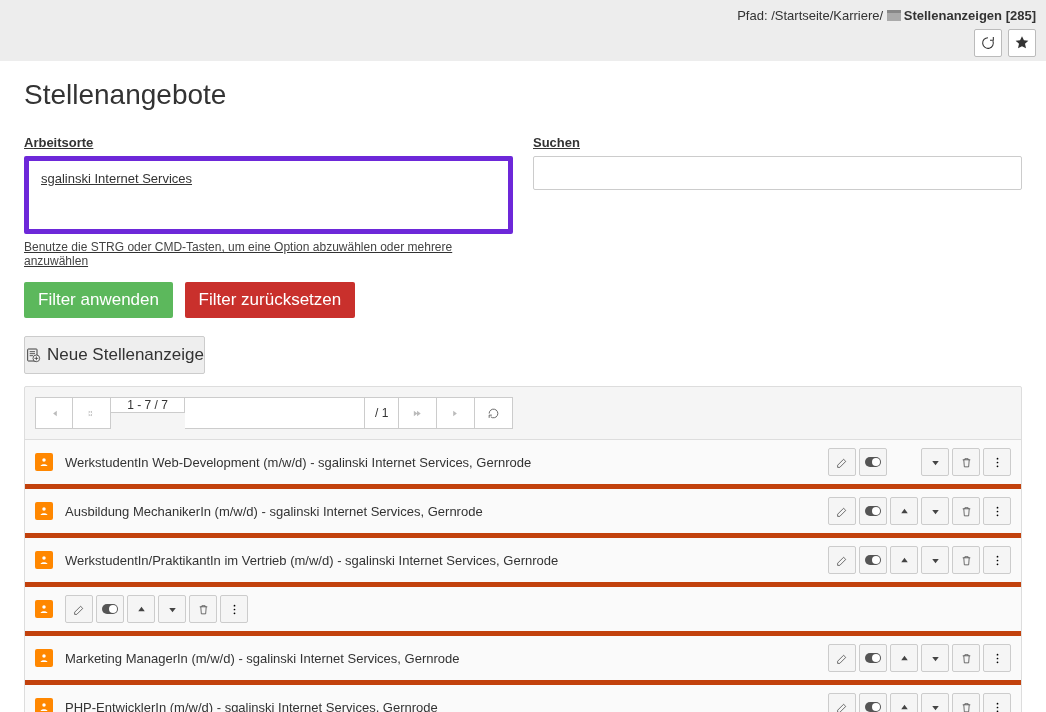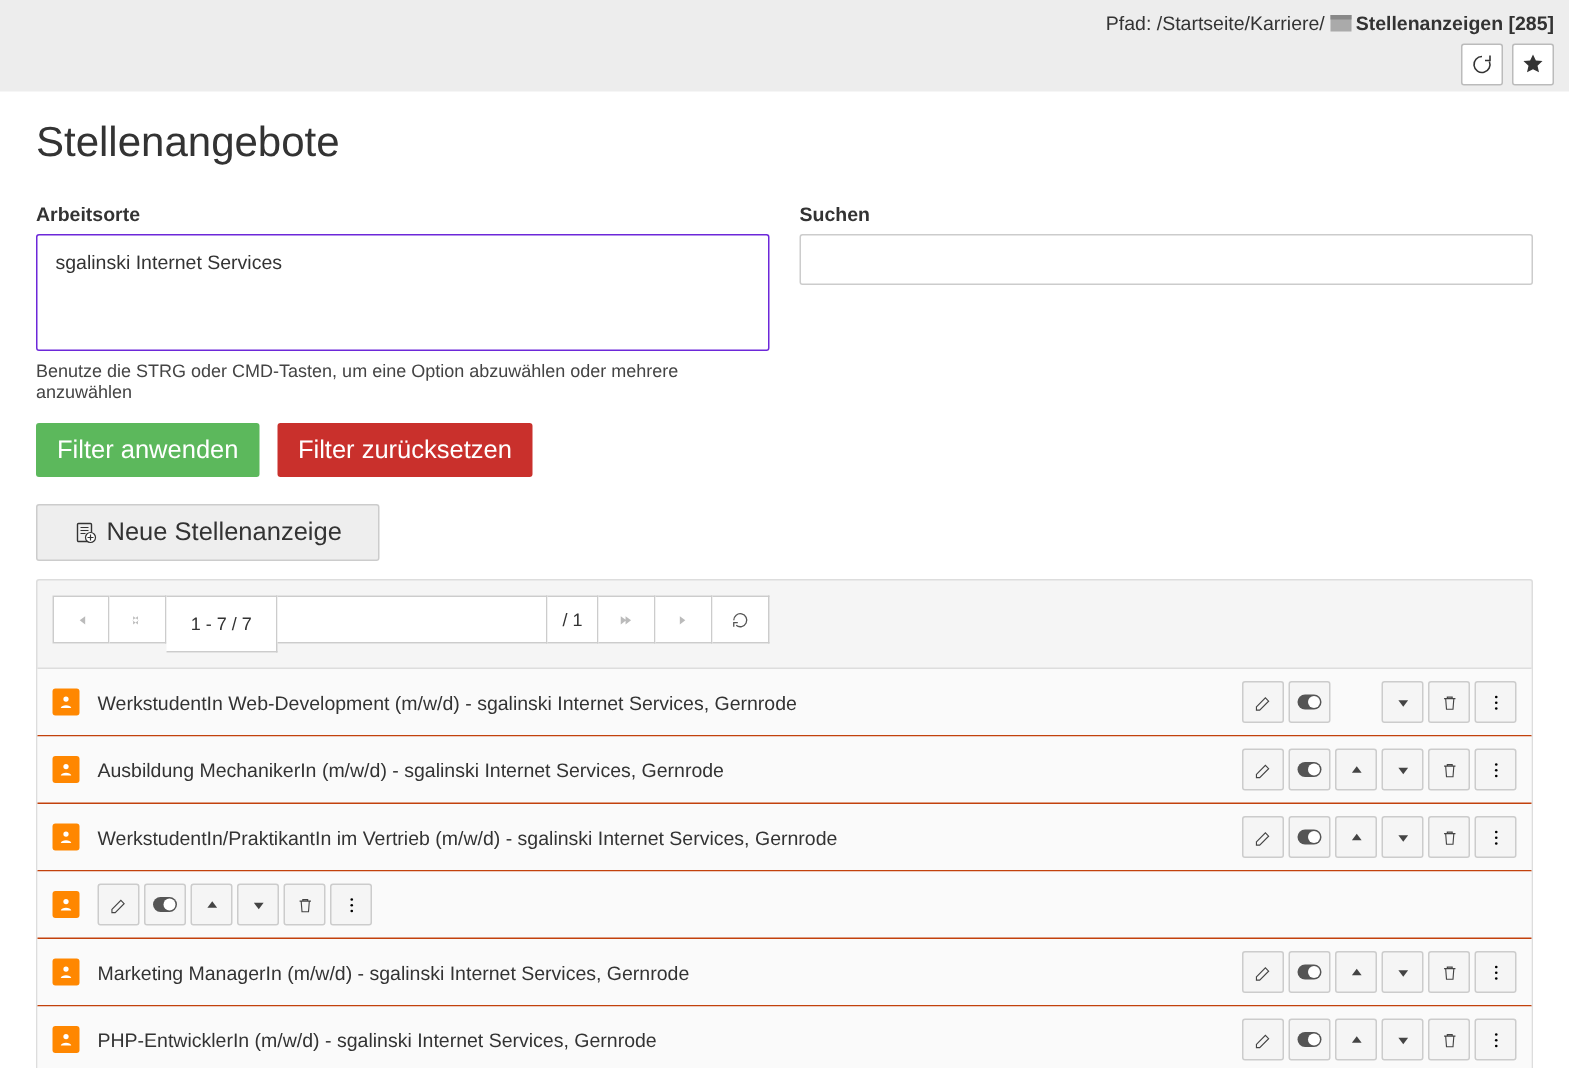--- a/index.html
+++ b/index.html
@@ -36,25 +36,25 @@
     width: 28px;
     height: 28px;
     background: #fff;
     border: 1px solid #bbb;
     border-radius: 2px;
     cursor: pointer;
     margin-left: 2px;
   }
   .content { padding: 18px 24px 30px 24px; }
   h1 { font-size: 28px; font-weight: 400; margin-bottom: 24px; }
-  .filters { display: flex; gap: 20px; margin-bottom: 8px; }
+  .filters { display: flex; gap: 20px; margin-bottom: 8px; text-decoration: underline; }
   .filter-col { flex: 1; }
   .filter-label { font-weight: bold; font-size: 13px; margin-bottom: 6px; display: block; }
   .multiselect {
-    border: 1px solid #6d28d9;
+    border: 5px solid #6d28d9;
     border-radius: 2px;
     height: 78px;
     padding: 10px 12px;
     font-size: 13px;
     width: 100%;
   }
   .search-input {
     border: 1px solid #ccc;
     border-radius: 2px;
     height: 34px;
@@ -73,21 +73,21 @@
     cursor: pointer;
     color: #fff;
     margin-right: 8px;
   }
   .btn-green { background: #5cb85c; }
   .btn-red { background: #c9302c; text-align: right; }
   .btn-grey {
     background: #eee;
     color: #333;
     border: 1px solid #ccc;
-    padding: 8px 24px;
+    padding: 8px 0;
   }
   .btn-grey svg { margin-right: 6px; }
   .panel {
     background: #f5f5f5;
     border: 1px solid #ddd;
     border-radius: 2px;
     margin-top: 12px;
   }
   .pagination-row {
     display: flex;
@@ -105,21 +105,21 @@
     justify-content: center;
     cursor: pointer;
     color: #555;
     font-size: 12px;
   }
   .pg-btn.disabled { color: #bbb; cursor: default; }
   .pg-group { display: flex; }
   .pg-group .pg-btn:not(:first-child) { border-left: none; }
   .pg-range {
     width: 74px;
-    height: 38px;
+    height: 16px;
     background: #fff;
     border: 1px solid #ccc;
     border-left: none;
     display: inline-flex;
     align-items: center;
     justify-content: center;
     font-size: 12px;
   }
   .pg-input {
     width: 180px;
@@ -137,21 +137,21 @@
     border-left: none;
     display: inline-flex;
     align-items: center;
     padding: 0 10px;
     font-size: 12px;
   }
   .list-row {
     display: flex;
     align-items: center;
     background: #fafafa;
-    border-bottom: 1px solid #c2410c;
+    border-bottom: 5px solid #c2410c;
     padding: 8px 10px;
   }
   .list-row:last-child { border-bottom: none; }
   .row-icon {
     width: 18px;
     height: 18px;
     background: #ff8700;
     border-radius: 2px;
     display: inline-flex;
     align-items: center;

